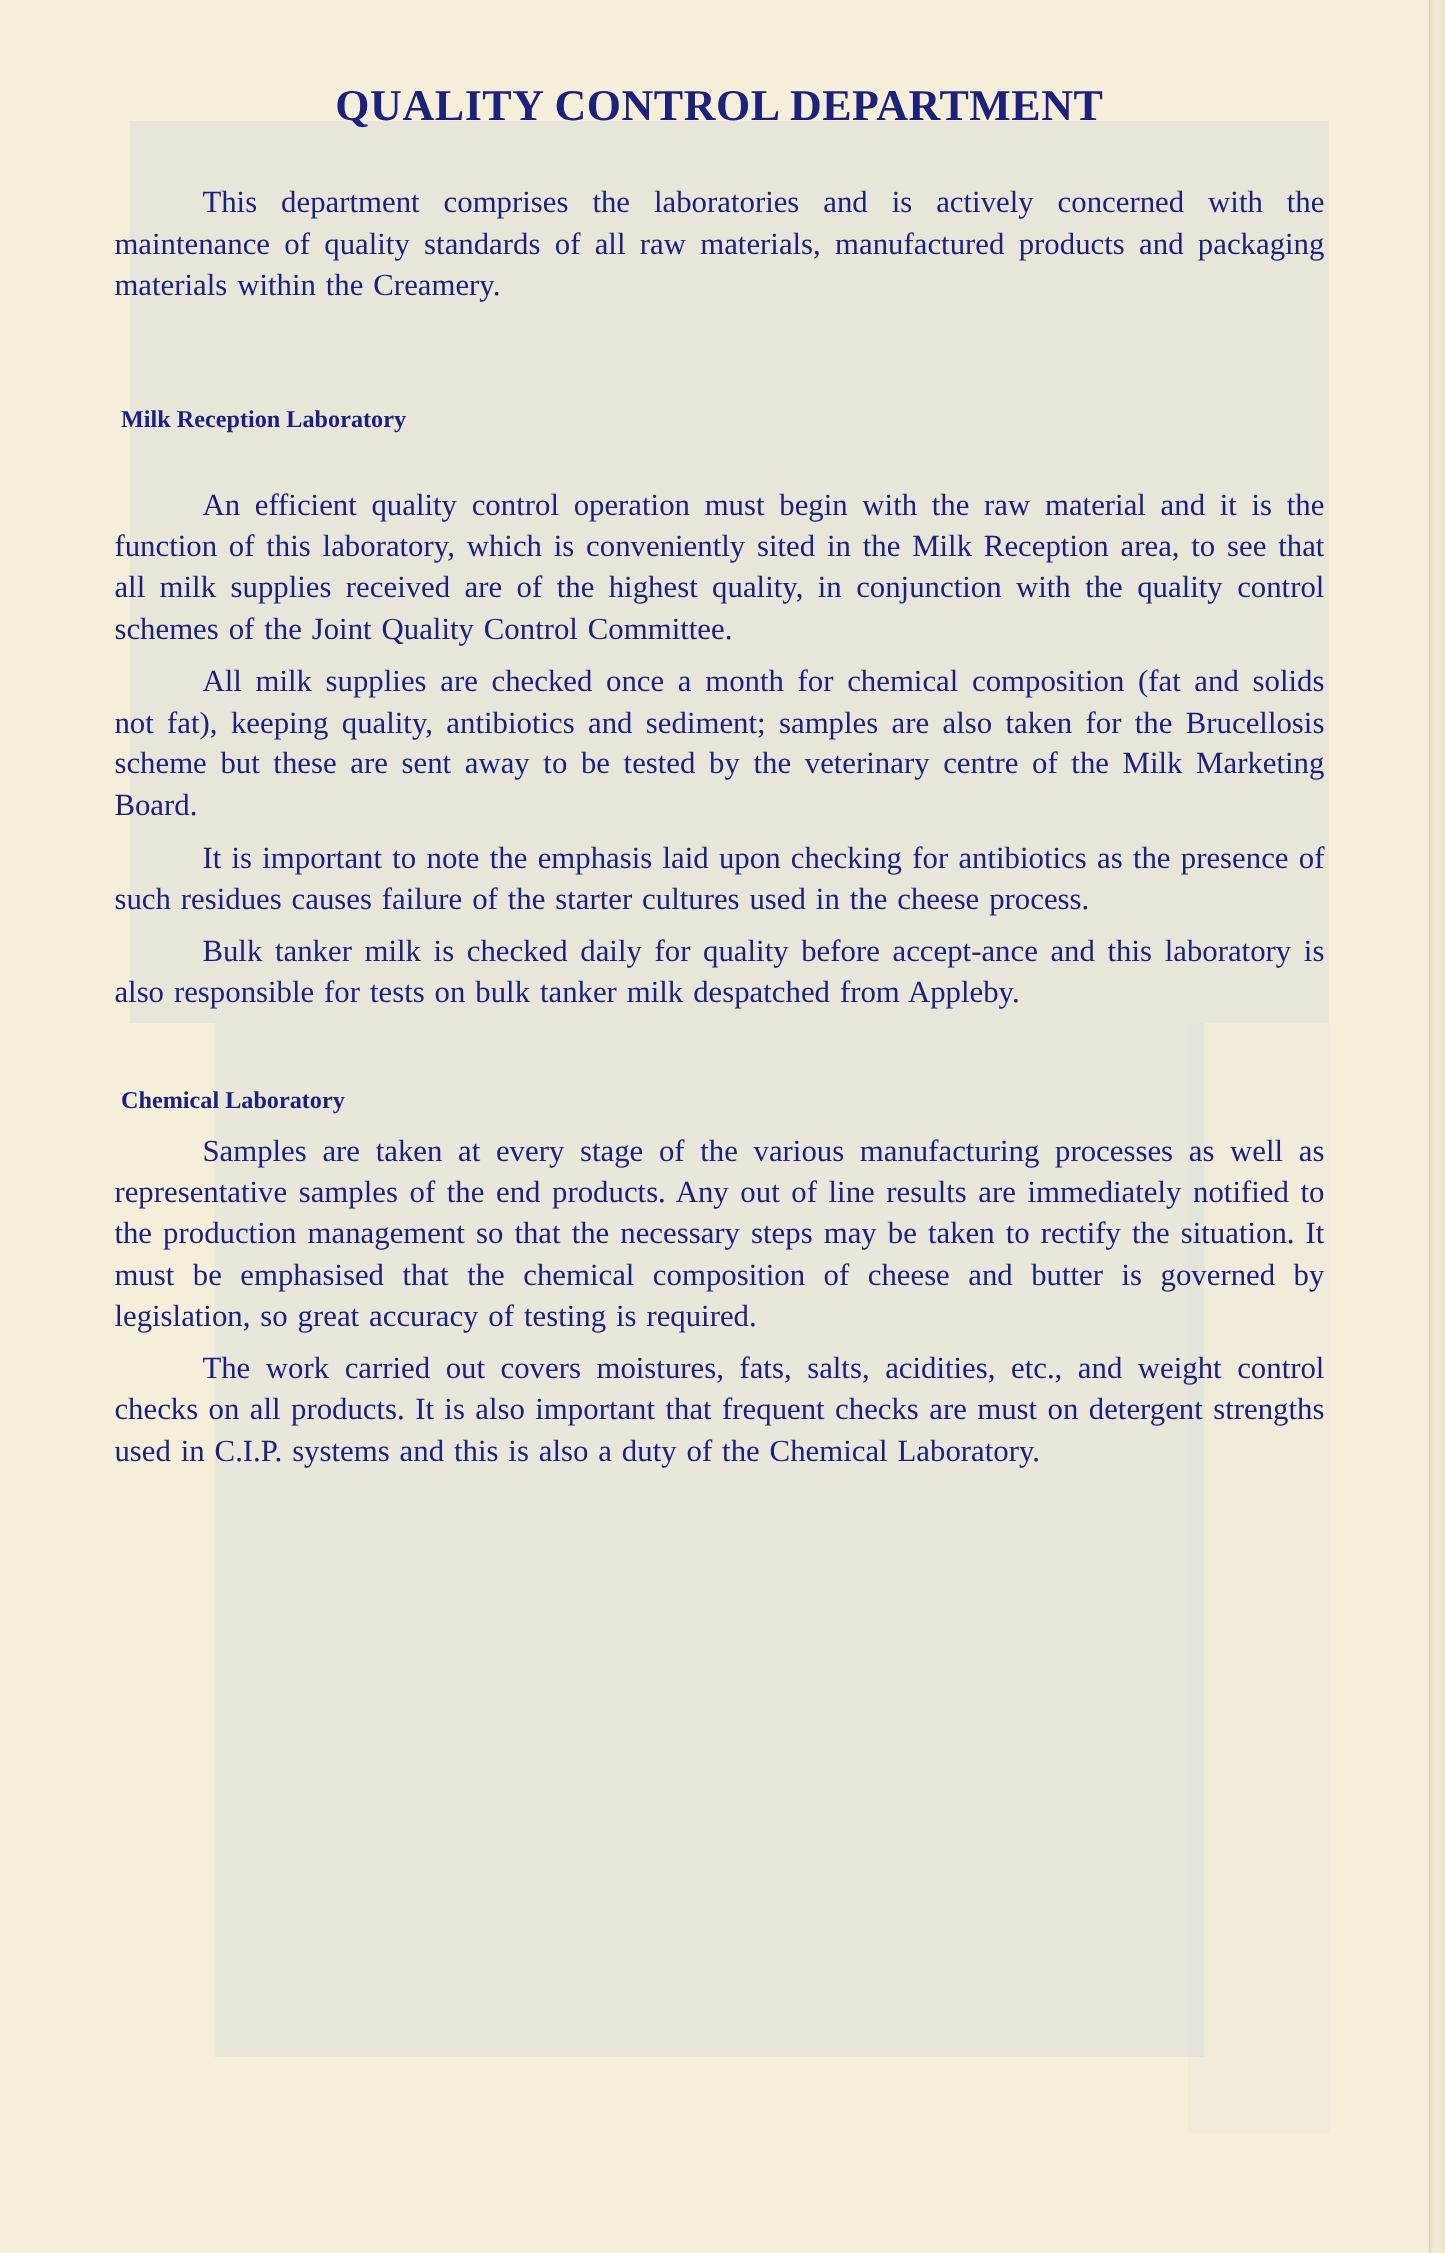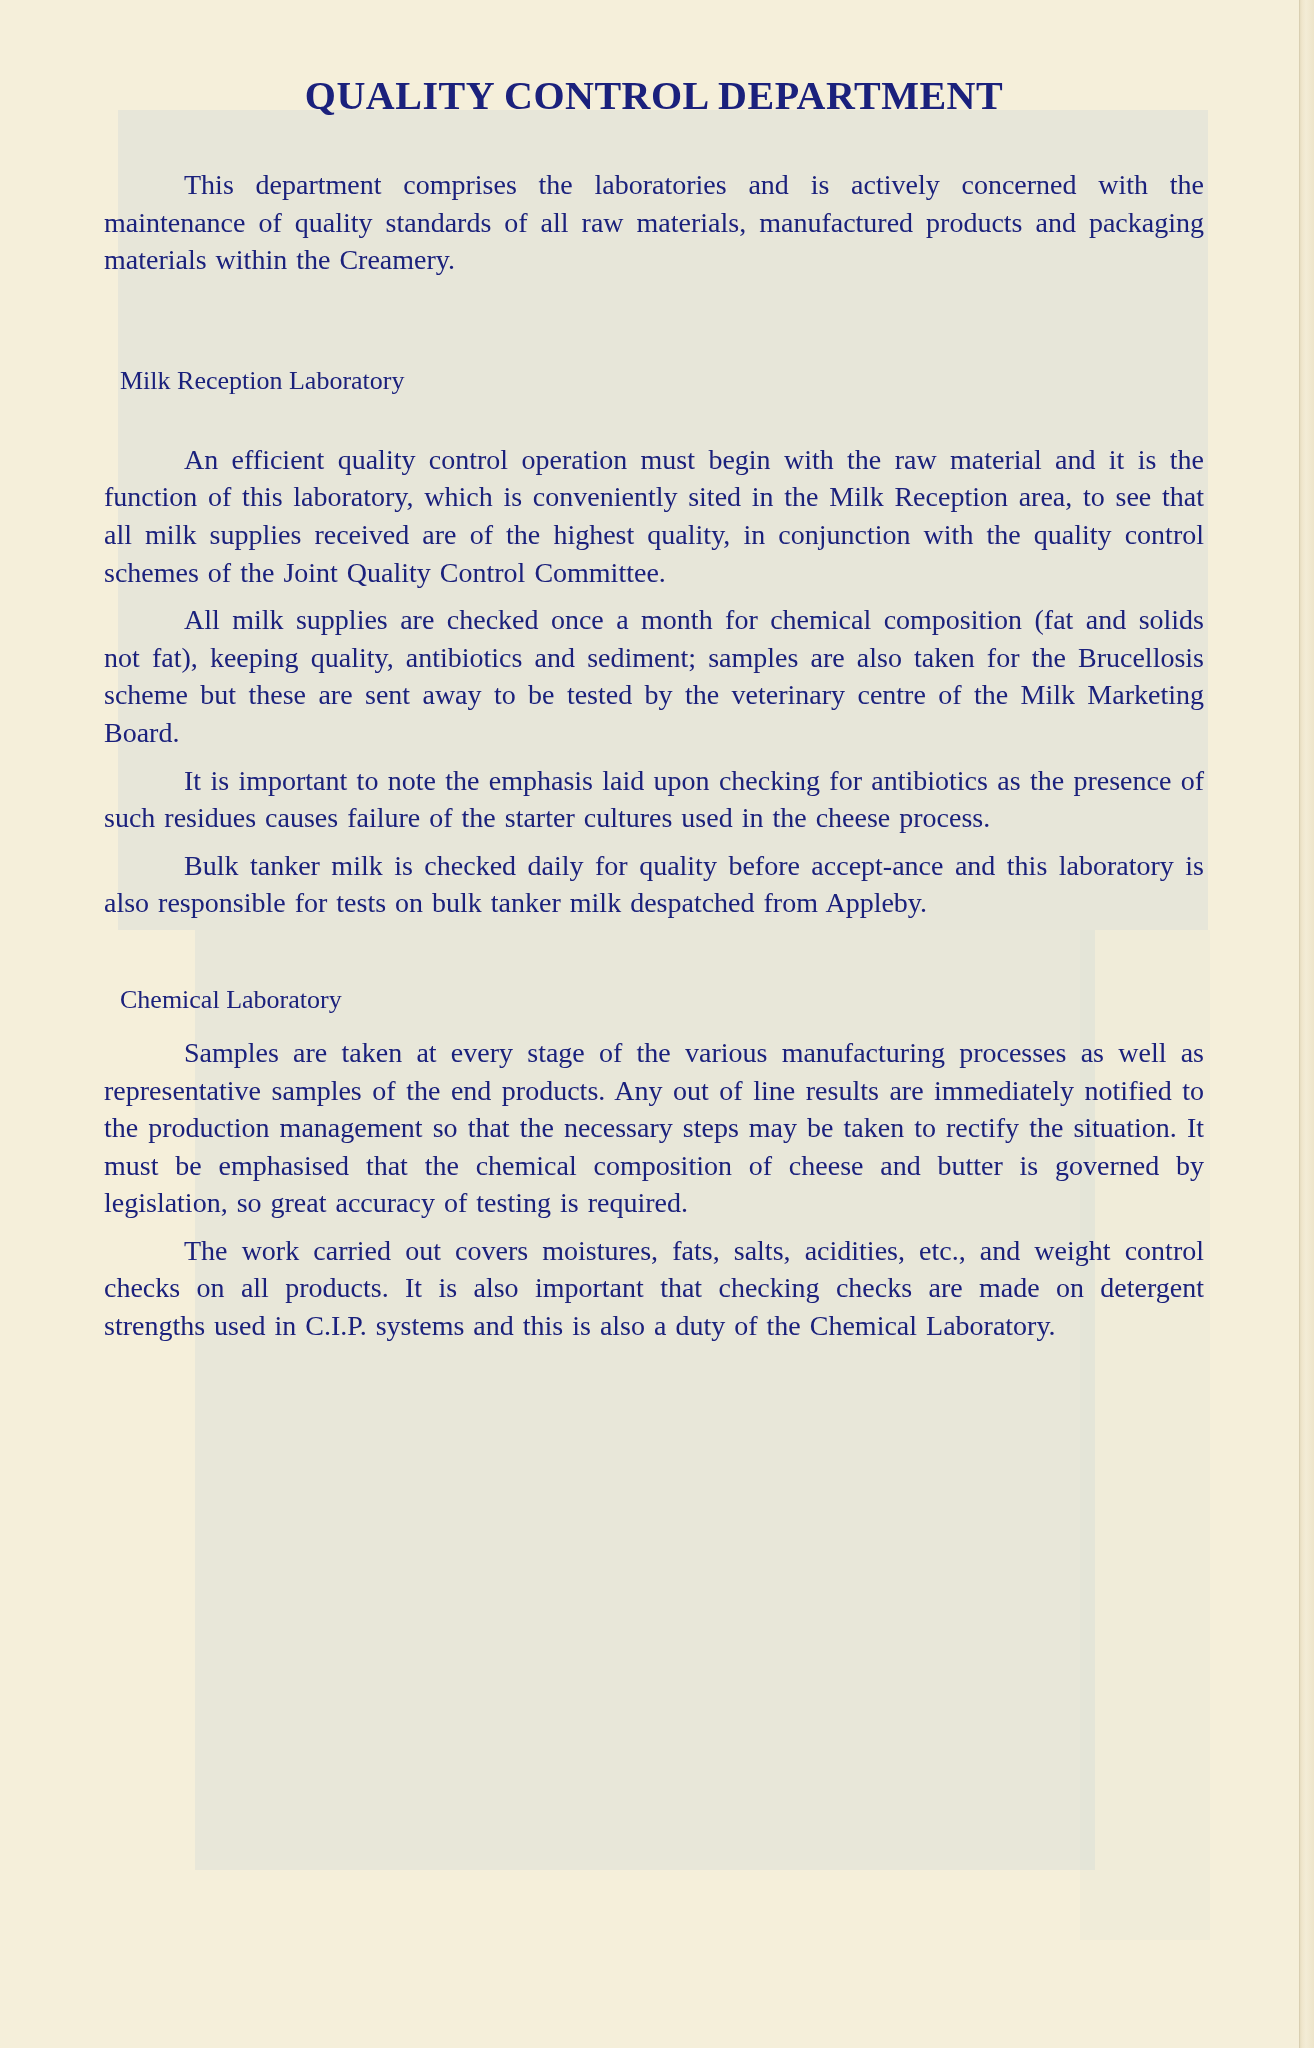--- a/index.html
+++ b/index.html
@@ -65,24 +65,24 @@
     }
     p {
       margin: 0;
       font-size: 28px;
       line-height: 37.6px;
       text-align: justify;
       text-indent: 80px;
       word-spacing: 2px;
     }
     .section-heading {
-      font-weight: normal;
-      font-size: 26px;
+      font-weight: bold;
+      font-size: 22px;
       line-height: 36px;
-      margin: 16px;
+      margin: 6px;
     }
     .intro {
       margin-top: 50px;
     }
     .h-milk {
       margin-top: 84px;
     }
     .p-milk-1 {
       margin-top: 42px;
     }
@@ -113,15 +113,15 @@
     <h2 class="section-heading h-milk">Milk Reception Laboratory</h2>
     <p class="p-milk-1">An efficient quality control operation must begin with the raw material and it is the function of this laboratory, which is conveniently sited in the Milk Reception area, to see that all milk supplies received are of the highest quality, in conjunction with the quality control schemes of the Joint Quality Control Committee.</p>
     <p class="gap">All milk supplies are checked once a month for chemical composition (fat and solids not fat), keeping quality, antibiotics and sediment; samples are also taken for the Brucellosis scheme but these are sent away to be tested by the veterinary centre of the Milk Marketing Board.</p>
     <p class="gap">It is important to note the emphasis laid upon checking for antibiotics as the presence of such residues causes failure of the starter cultures used in the cheese process.</p>
     <p class="gap">Bulk tanker milk is checked daily for quality before accept-ance and this laboratory is also responsible for tests on bulk tanker milk despatched from Appleby.</p>
   </section>
 
   <section>
     <h2 class="section-heading h-chem">Chemical Laboratory</h2>
     <p class="gap">Samples are taken at every stage of the various manufacturing processes as well as representative samples of the end products. Any out of line results are immediately notified to the production management so that the necessary steps may be taken to rectify the situation.  It must be emphasised that the chemical composition of cheese and butter is governed by legislation, so great accuracy of testing is required.</p>
-    <p class="gap">The work carried out covers moistures, fats, salts, acidities, etc., and weight control checks on all products.  It is also important that checking checks are made on detergent strengths used in C.I.P. systems and this is also a duty of the Chemical Laboratory.</p>
+    <p class="gap">The work carried out covers moistures, fats, salts, acidities, etc., and weight control checks on all products.  It is also important that frequent checks are must on detergent strengths used in C.I.P. systems and this is also a duty of the Chemical Laboratory.</p>
   </section>
 </div>
 
 </body></html>

